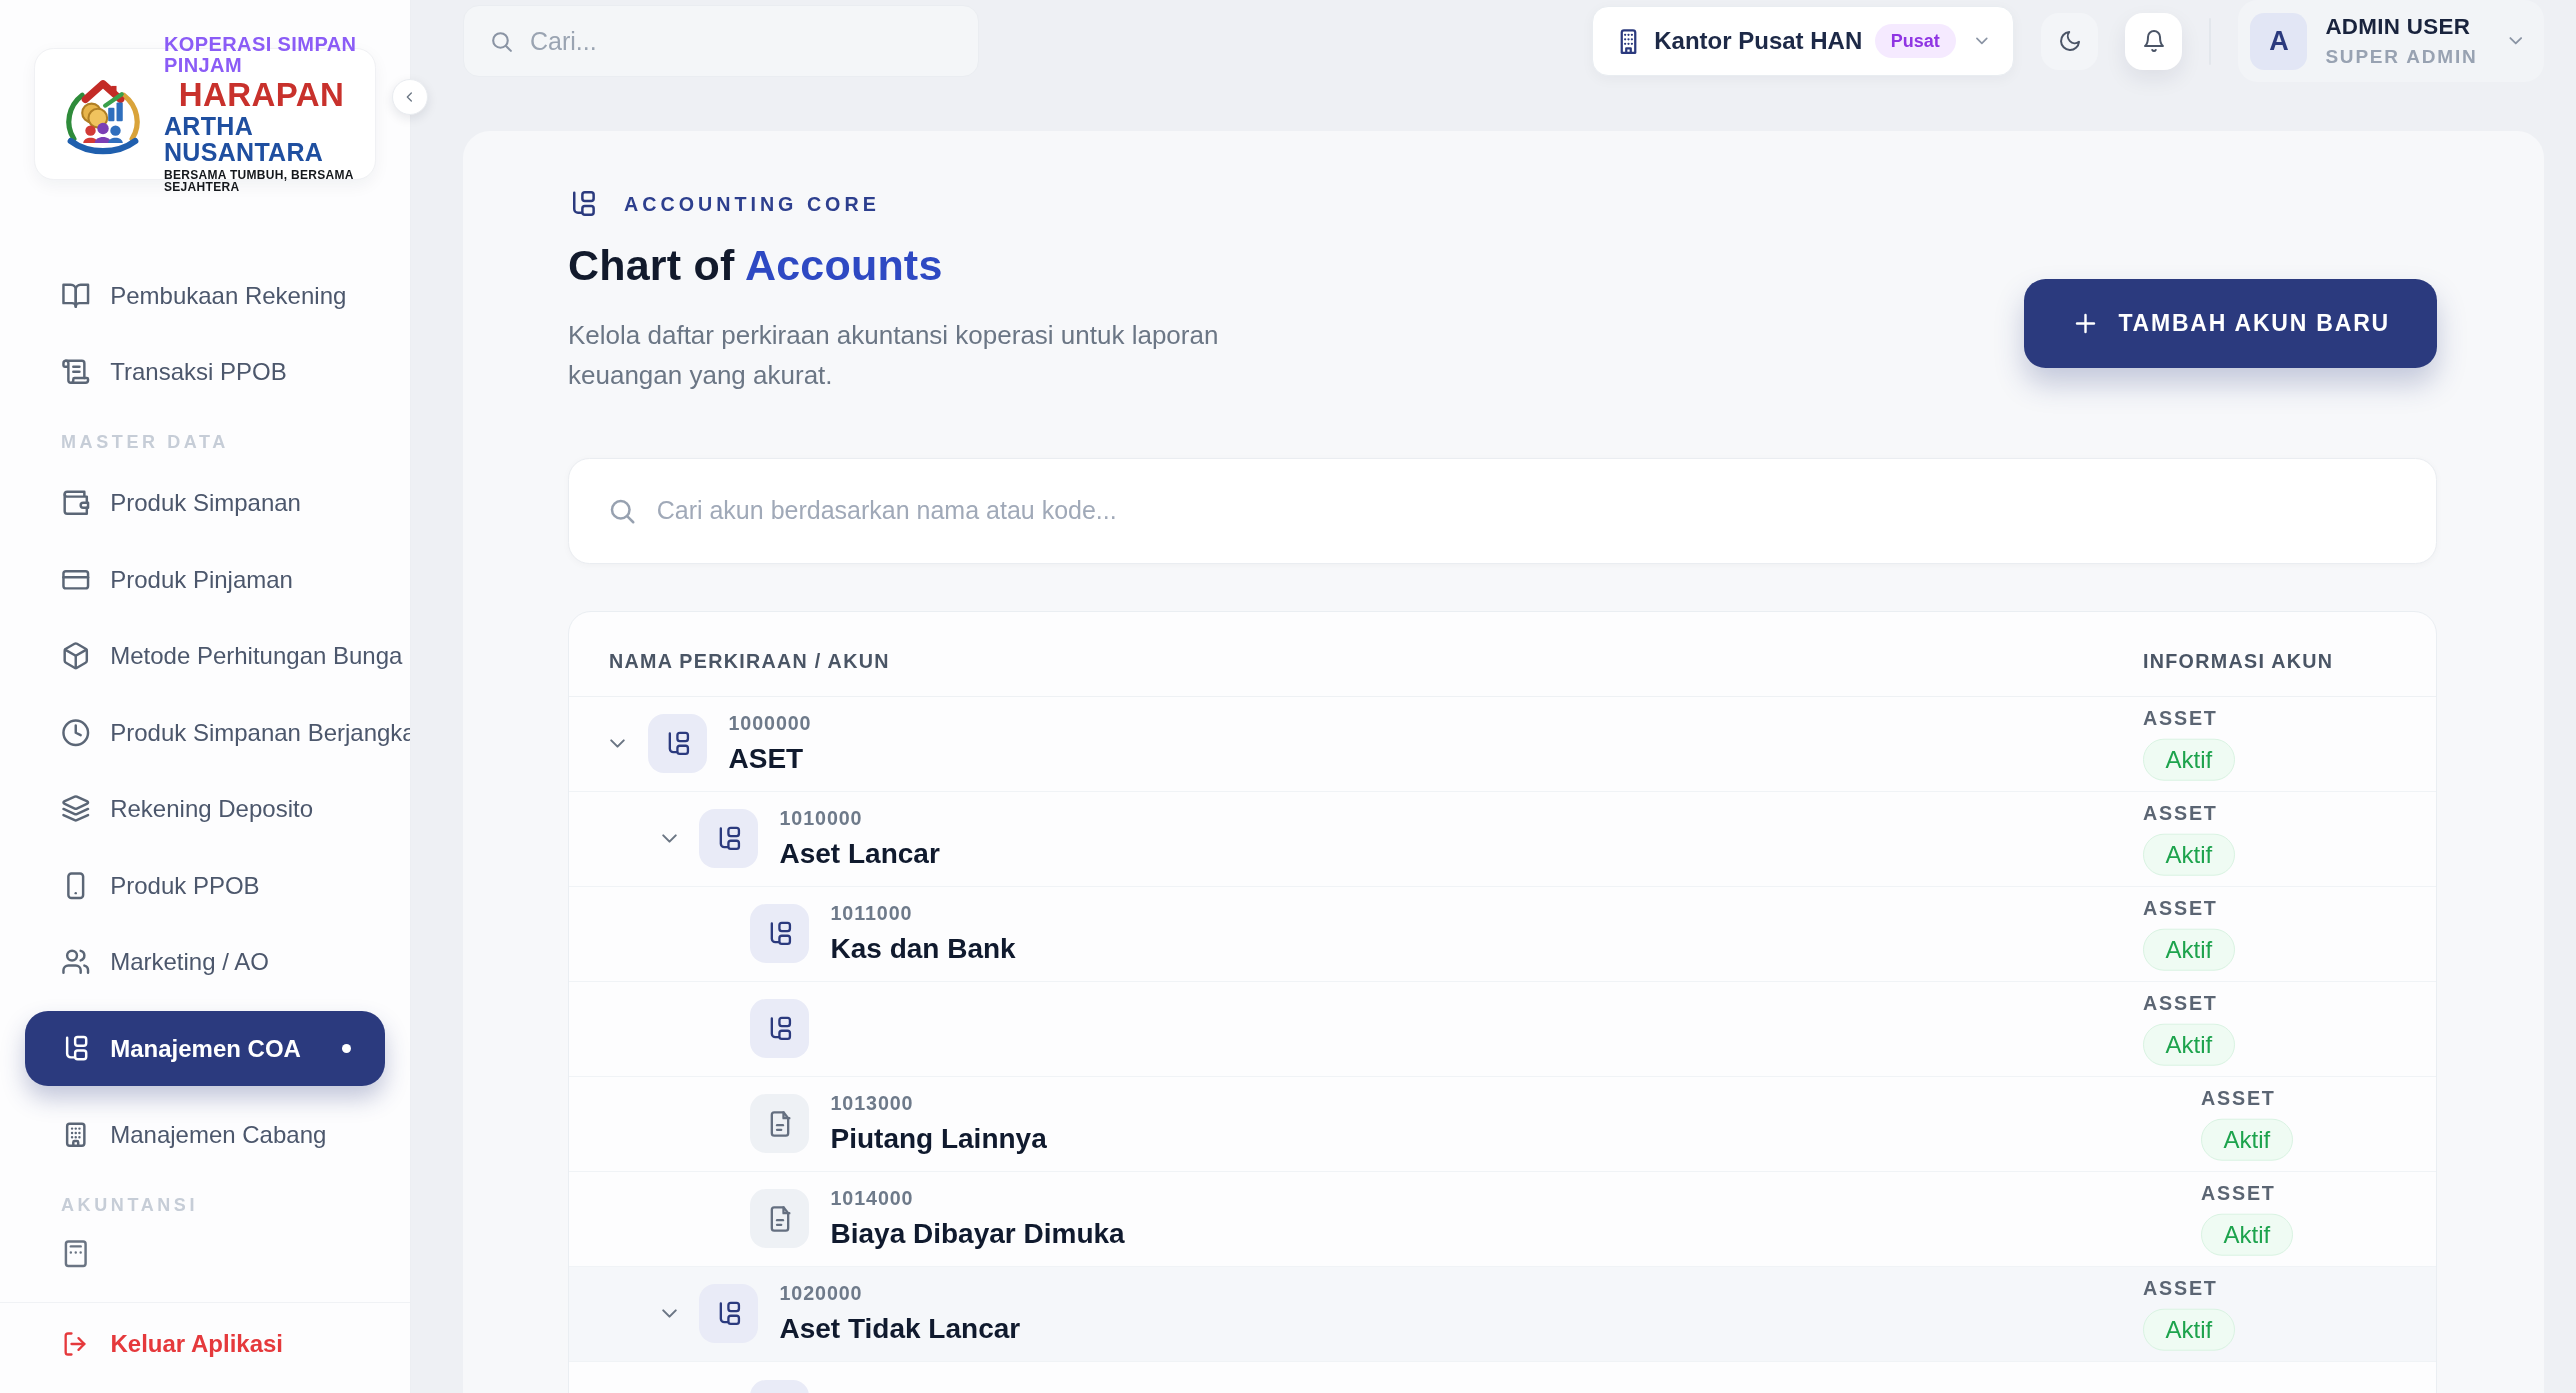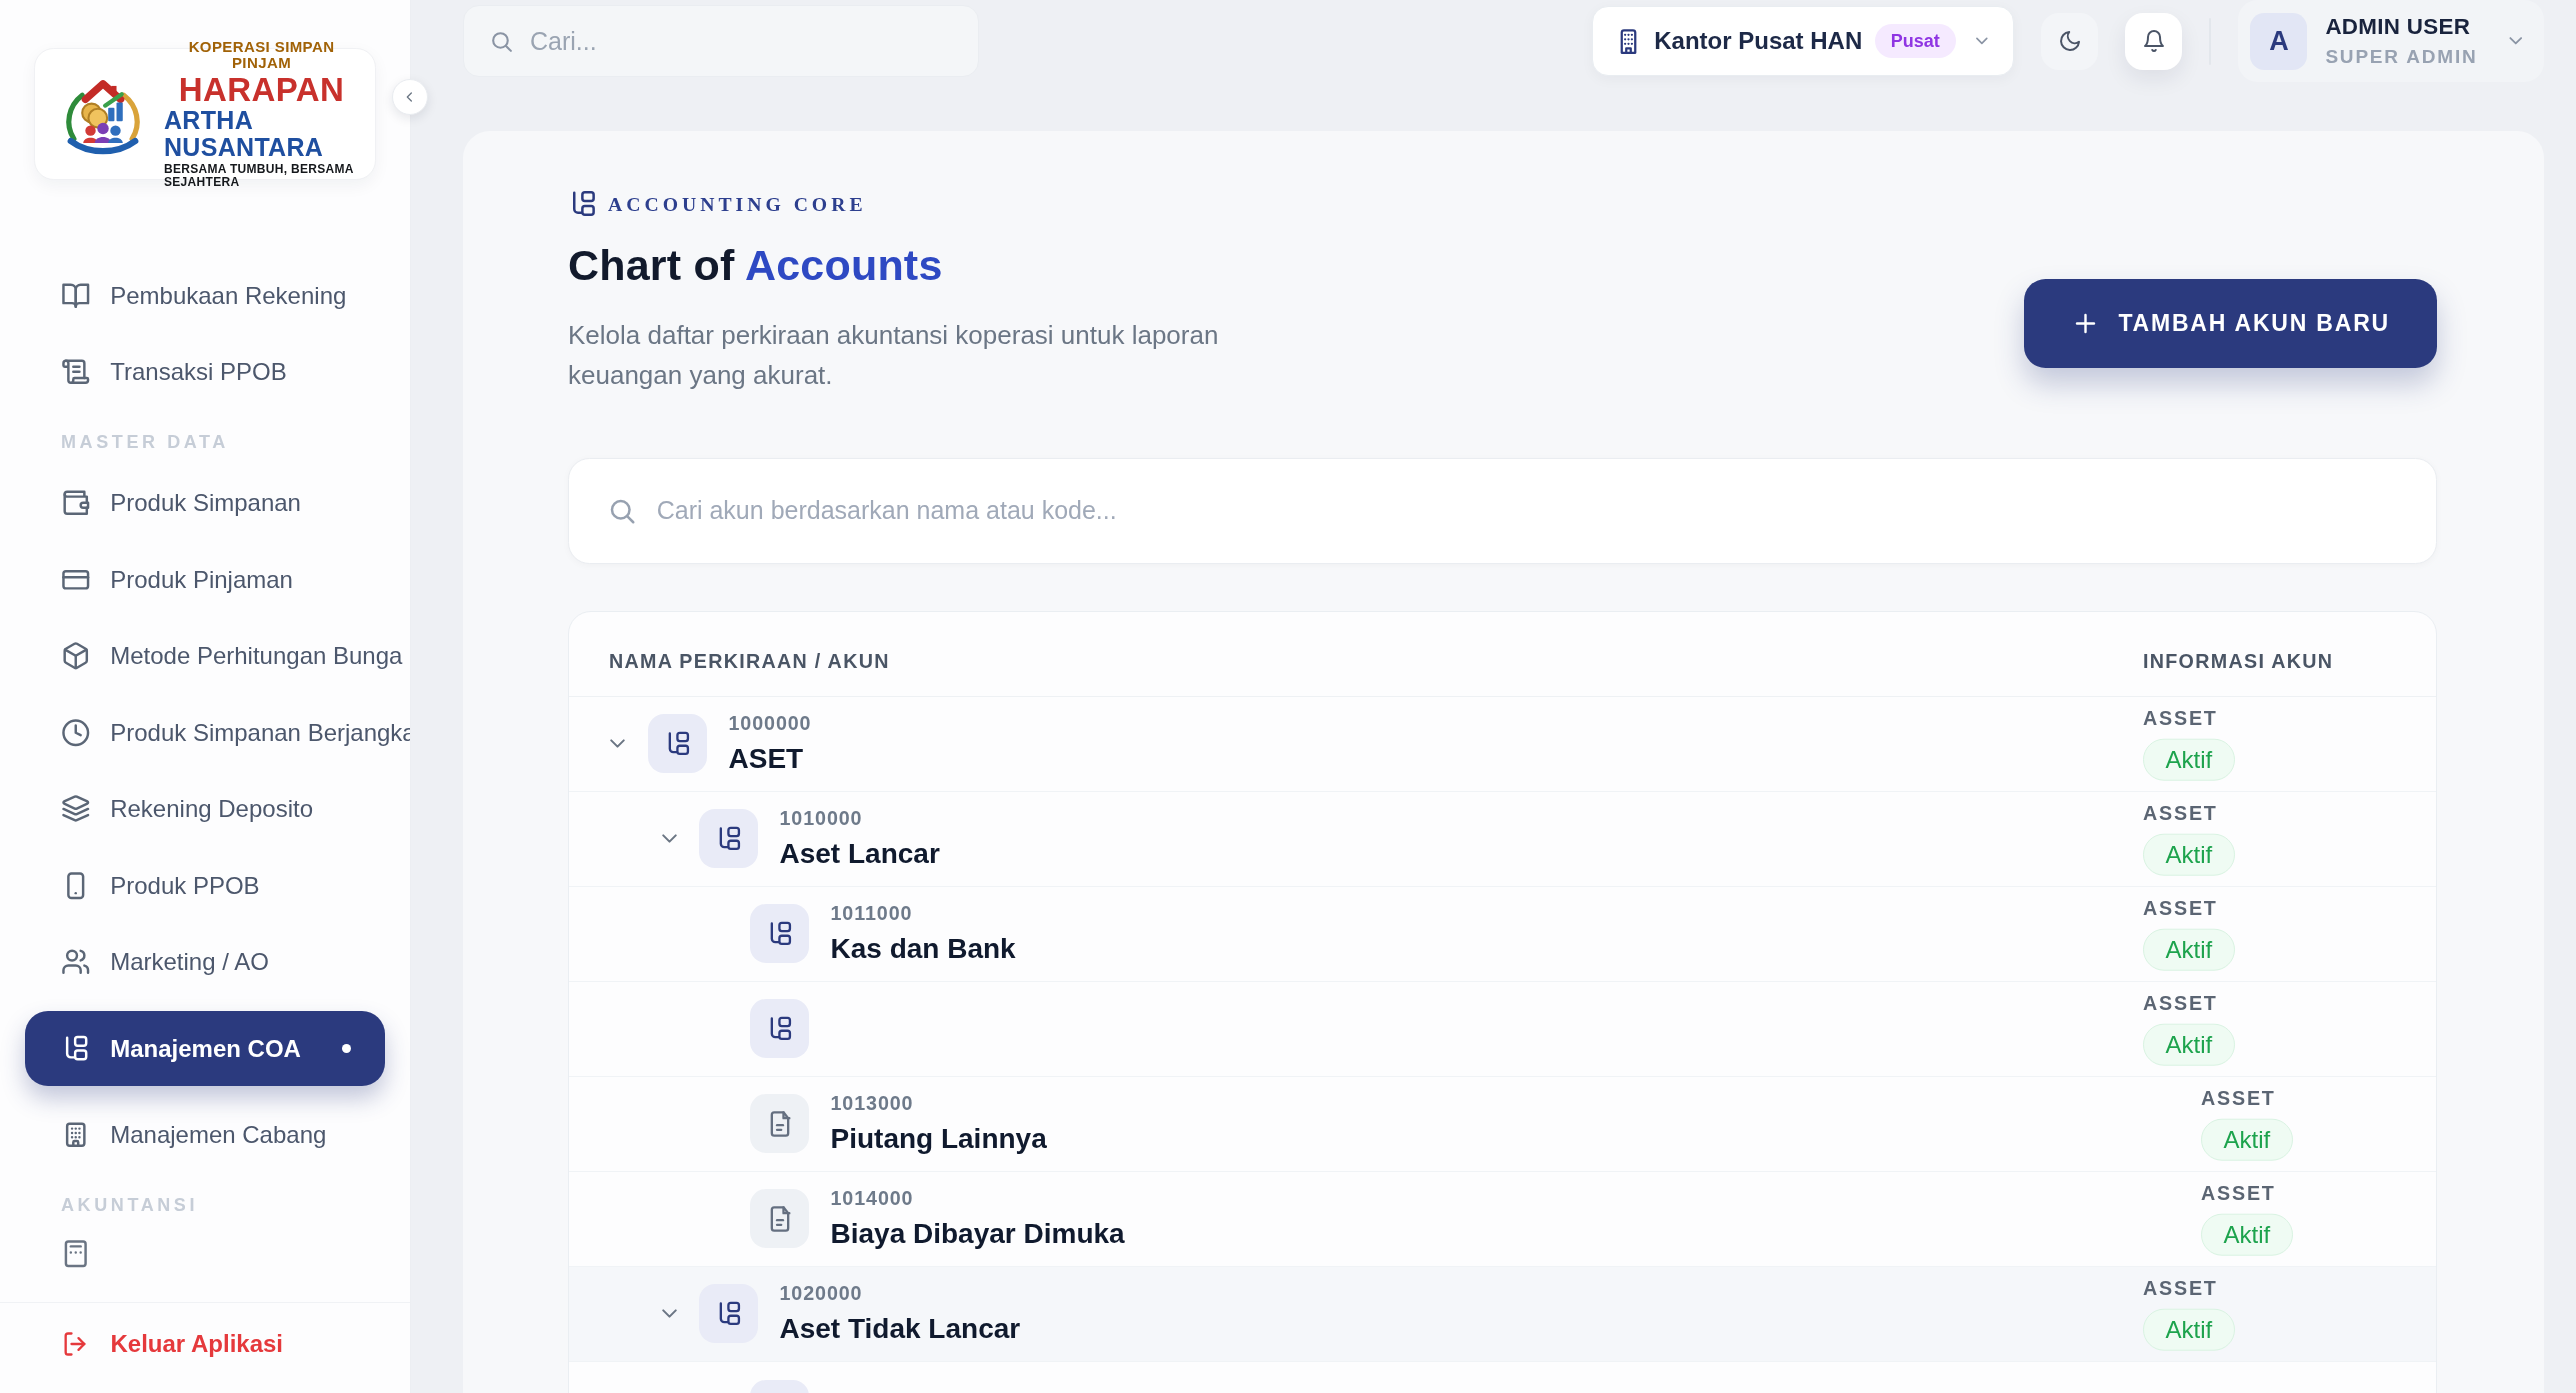--- a/index.html
+++ b/index.html
@@ -22,21 +22,21 @@
     border-right:1.3px solid #ecEEf2; display:flex; flex-direction:column;
     padding-top:32px; z-index:2;
   }
   .logo-card{
     margin:16px 34px 0; height:132px; background:#fff; border:1.3px solid #f0f1f4;
     border-radius:19.7px; box-shadow:0 5.4px 16px rgba(20,30,60,.05);
     display:flex; align-items:center; gap:9px; padding:0 16px;
   }
   .emblem{width:104px;height:104px;flex:0 0 auto;}
   .brand-text{display:flex;flex-direction:column;align-items:center;line-height:1.05;width:100%;}
-  .brand-top{font-size:15px;font-weight:700;color:#a16207;letter-spacing:0.4px;text-align:center;}
+  .brand-top{font-size:20px;font-weight:700;color:#8b5cf6;letter-spacing:0.4px;}
   .brand-primary{font-size:33px;font-weight:700;color:#c8312c;letter-spacing:0.4px;margin-top:1.8px;}
   .brand-secondary{font-size:25px;font-weight:700;color:#1f4fa0;letter-spacing:0.3px;}
   .brand-bottom{font-size:12px;font-weight:700;color:#15181c;margin-top:3.6px;letter-spacing:0.3px;}
 
   .collapse-btn{
     position:absolute; right:-18px; top:79px; width:36px; height:36px;
     background:#fff; border:1.3px solid #e9ecf0; border-radius:50%;
     box-shadow:0 3.6px 10.7px rgba(15,26,46,.10); display:flex;align-items:center;justify-content:center;
     color:#6b7684; cursor:pointer; z-index:5;
   }
@@ -116,21 +116,21 @@
   .user-role{font-size:19px;font-weight:700;color:#98a2b2;letter-spacing:1.8px;}
   .user-chip .chev-ic{width:21.5px;height:21.5px;color:#8a94a4;margin-left:9px;}
 
   
   .panel{
     background:var(--panel,#f7f8fa); border-radius:27px; margin:49px 32px 0 52px;
     padding:58px 107px 72px 105px; height:1342px;
   }
   .hero{display:flex;align-items:center;}
   .hero-left{max-width:1163px;}
-  .eyebrow{display:flex;align-items:center;gap:10px;color:var(--primary,#2b3a7e);font-family:Liberation Serif, serif;}
+  .eyebrow{display:flex;align-items:center;gap:26px;color:var(--primary,#2b3a7e);}
   .eyebrow .ic{width:30px;height:30px;}
   .eyebrow-label{font-size:19.7px;font-weight:700;letter-spacing:4px;color:#2d3f8e;}
   .page-title{font-size:43px;font-weight:700;color:#121a2c;margin-top:21.5px;letter-spacing:0.2px;}
   .page-title .accent{color:var(--accent,#2e49c3);}
   .subtitle{margin-top:25px;font-size:26px;line-height:40px;color:#6b7685;max-width:716px;}
   .hero-right{margin-left:auto;align-self:center;margin-top:63px;}
   .add-btn{
     display:flex;align-items:center;gap:18px;background:var(--primary,#2b3a7e);color:#fff;
     border:0;border-radius:21.5px;height:89px;padding:0 47px;cursor:pointer;
     font-family:inherit;font-size:23px;font-weight:700;letter-spacing:1.8px;

